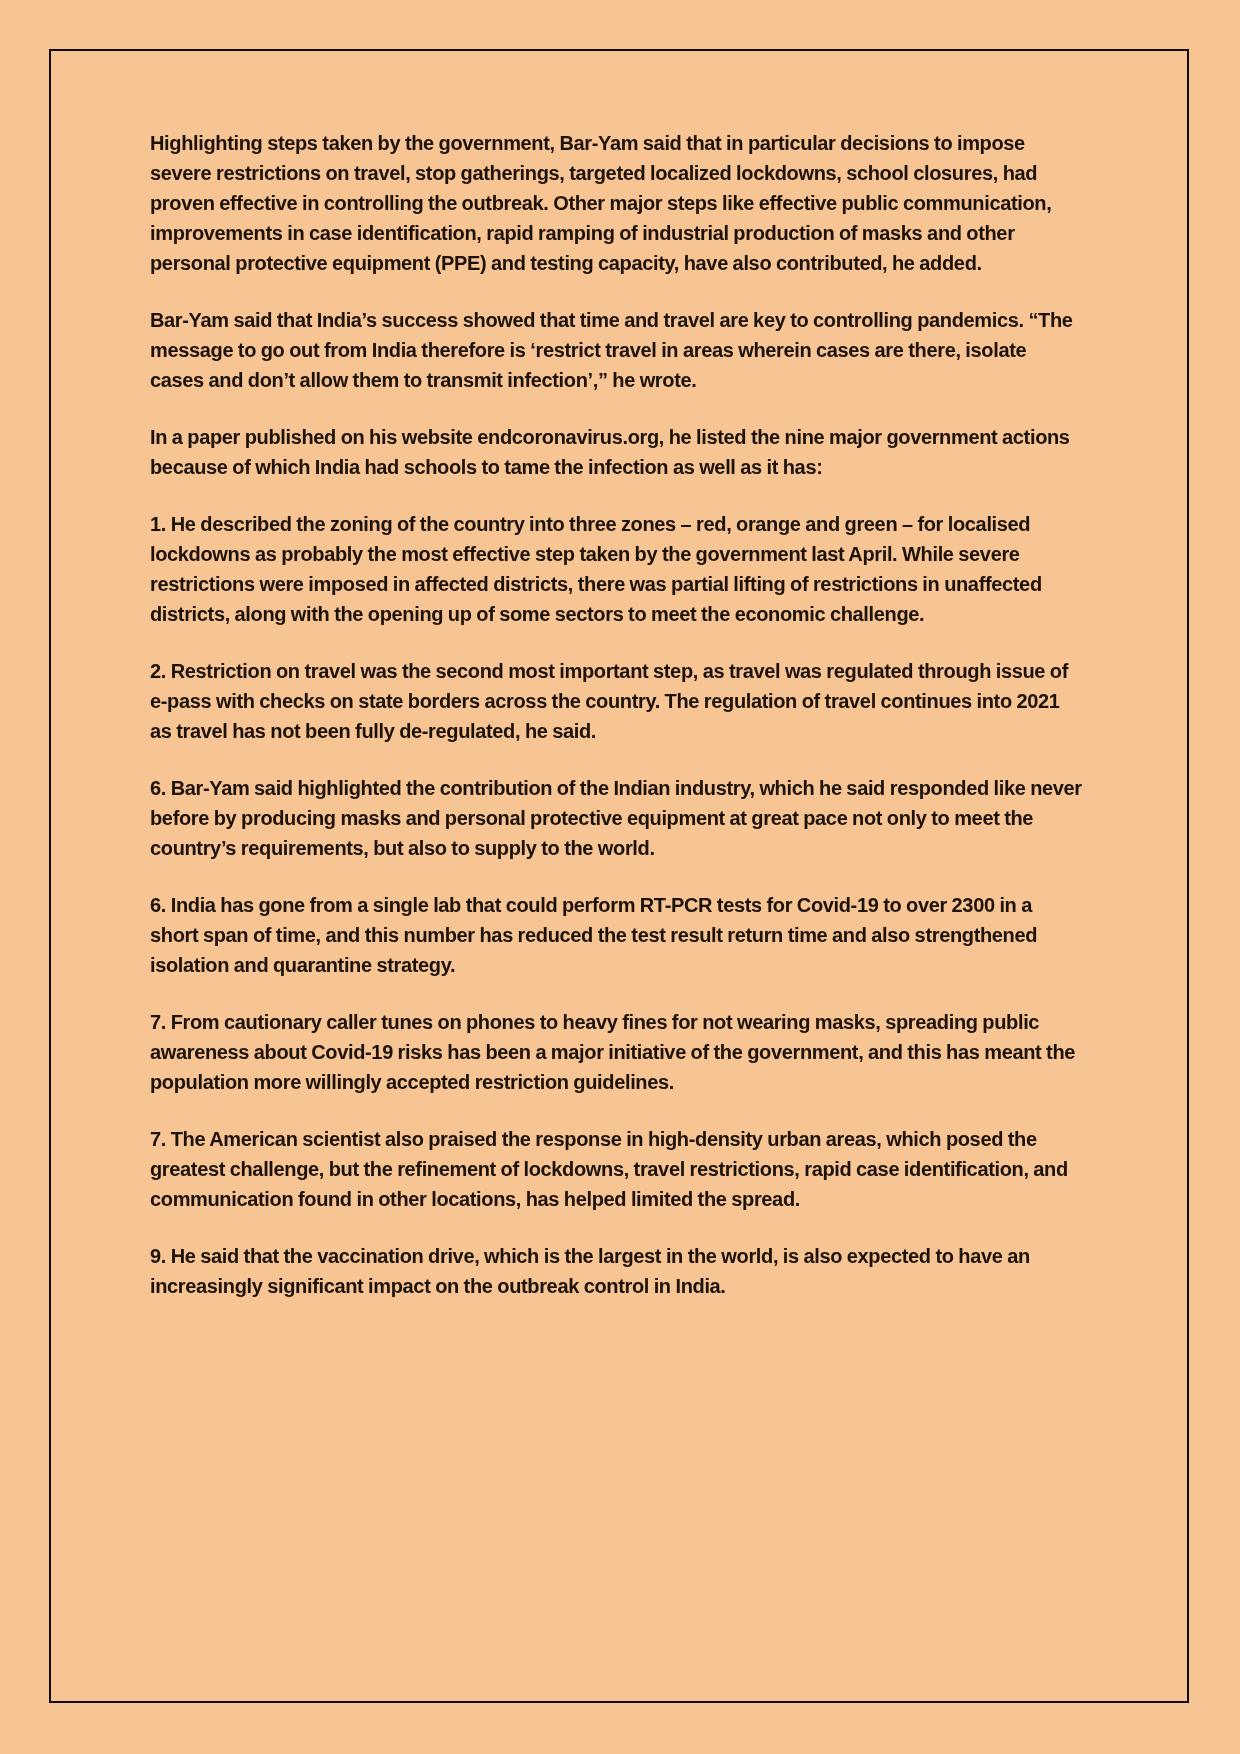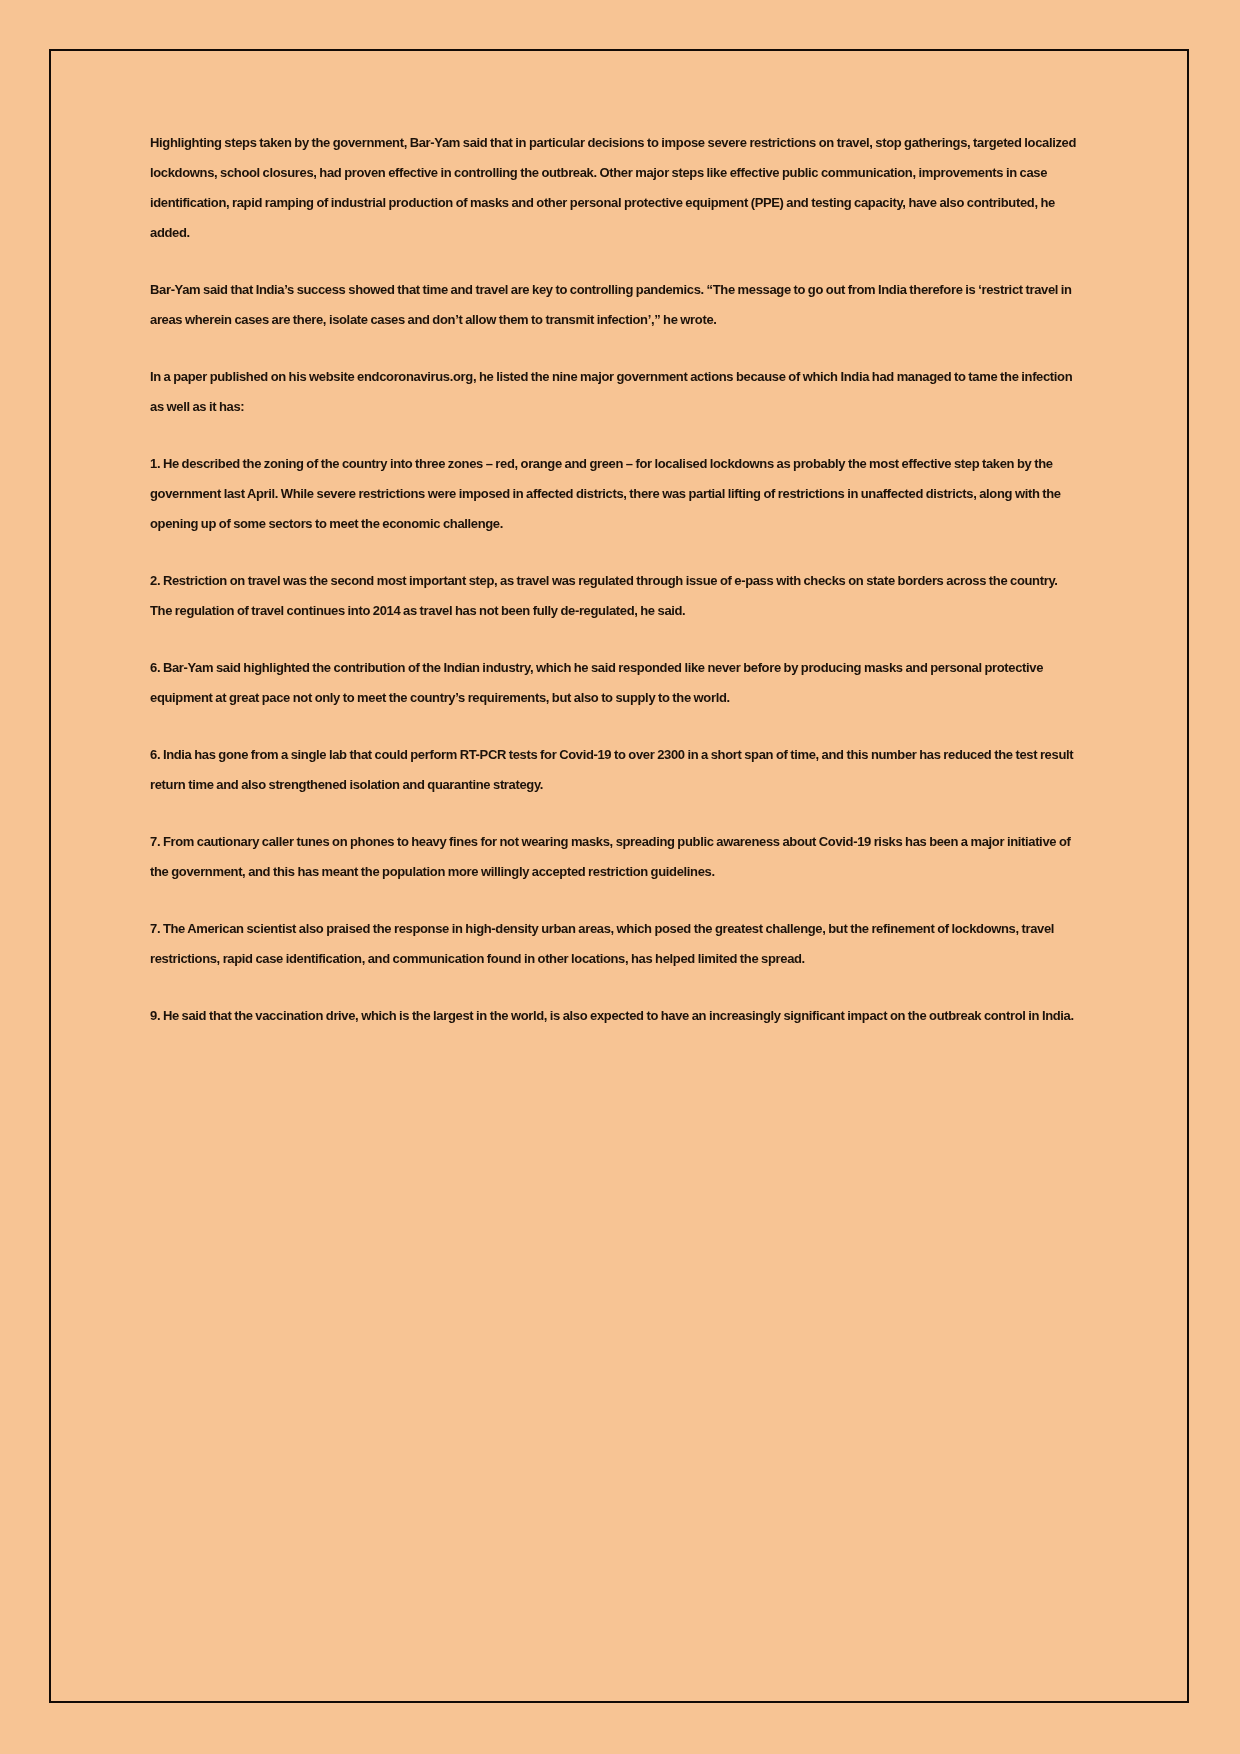--- a/index.html
+++ b/index.html
@@ -25,39 +25,39 @@
     background: transparent;
   }
   .content {
     position: absolute;
     left: 150px;
     top: 128px;
     width: 932px;
   }
   .content p {
     margin: 0 0 27px 0;
-    font-size: 13px;
+    font-size: 20px;
     line-height: 30px;
     font-weight: bold;
     color: #1c120a;
     letter-spacing: -0.35px;
     word-spacing: -0.5px;
     text-align: left;
   }
 </style>
 </head>
 <body>
 
 <div class="page">
   <div class="frame"></div>
   <div class="content">
     <p>Highlighting steps taken by the government, Bar-Yam said that in particular decisions to impose severe restrictions on travel, stop gatherings, targeted localized lockdowns, school closures, had proven effective in controlling the outbreak. Other major steps like effective public communication, improvements in case identification, rapid ramping of industrial production of masks and other personal protective equipment (PPE) and testing capacity, have also contributed, he added.</p>
     <p>Bar-Yam said that India’s success showed that time and travel are key to controlling pandemics. “The message to go out from India therefore is ‘restrict travel in areas wherein cases are there, isolate cases and don’t allow them to transmit infection’,” he wrote.</p>
-    <p>In a paper published on his website endcoronavirus.org, he listed the nine major government actions because of which India had managed to tame the infection as well as it has:</p>
+    <p>In a paper published on his website endcoronavirus.org, he listed the nine major government actions because of which India had schools to tame the infection as well as it has:</p>
     <p>1. He described the zoning of the country into three zones – red, orange and green – for localised lockdowns as probably the most effective step taken by the government last April. While severe restrictions were imposed in affected districts, there was partial lifting of restrictions in unaffected districts, along with the opening up of some sectors to meet the economic challenge.</p>
-    <p>2. Restriction on travel was the second most important step, as travel was regulated through issue of e-pass with checks on state borders across the country. The regulation of travel continues into 2014 as travel has not been fully de-regulated, he said.</p>
+    <p>2. Restriction on travel was the second most important step, as travel was regulated through issue of e-pass with checks on state borders across the country. The regulation of travel continues into 2021 as travel has not been fully de-regulated, he said.</p>
     <p>6. Bar-Yam said highlighted the contribution of the Indian industry, which he said responded like never before by producing masks and personal protective equipment at great pace not only to meet the country’s requirements, but also to supply to the world.</p>
     <p>6. India has gone from a single lab that could perform RT-PCR tests for Covid-19 to over 2300 in a short span of time, and this number has reduced the test result return time and also strengthened isolation and quarantine strategy.</p>
     <p>7. From cautionary caller tunes on phones to heavy fines for not wearing masks, spreading public awareness about Covid-19 risks has been a major initiative of the government, and this has meant the population more willingly accepted restriction guidelines.</p>
     <p>7. The American scientist also praised the response in high-density urban areas, which posed the greatest challenge, but the refinement of lockdowns, travel restrictions, rapid case identification, and communication found in other locations, has helped limited the spread.</p>
     <p>9. He said that the vaccination drive, which is the largest in the world, is also expected to have an increasingly significant impact on the outbreak control in India.</p>
   </div>
 </div>
 
 </body></html>

